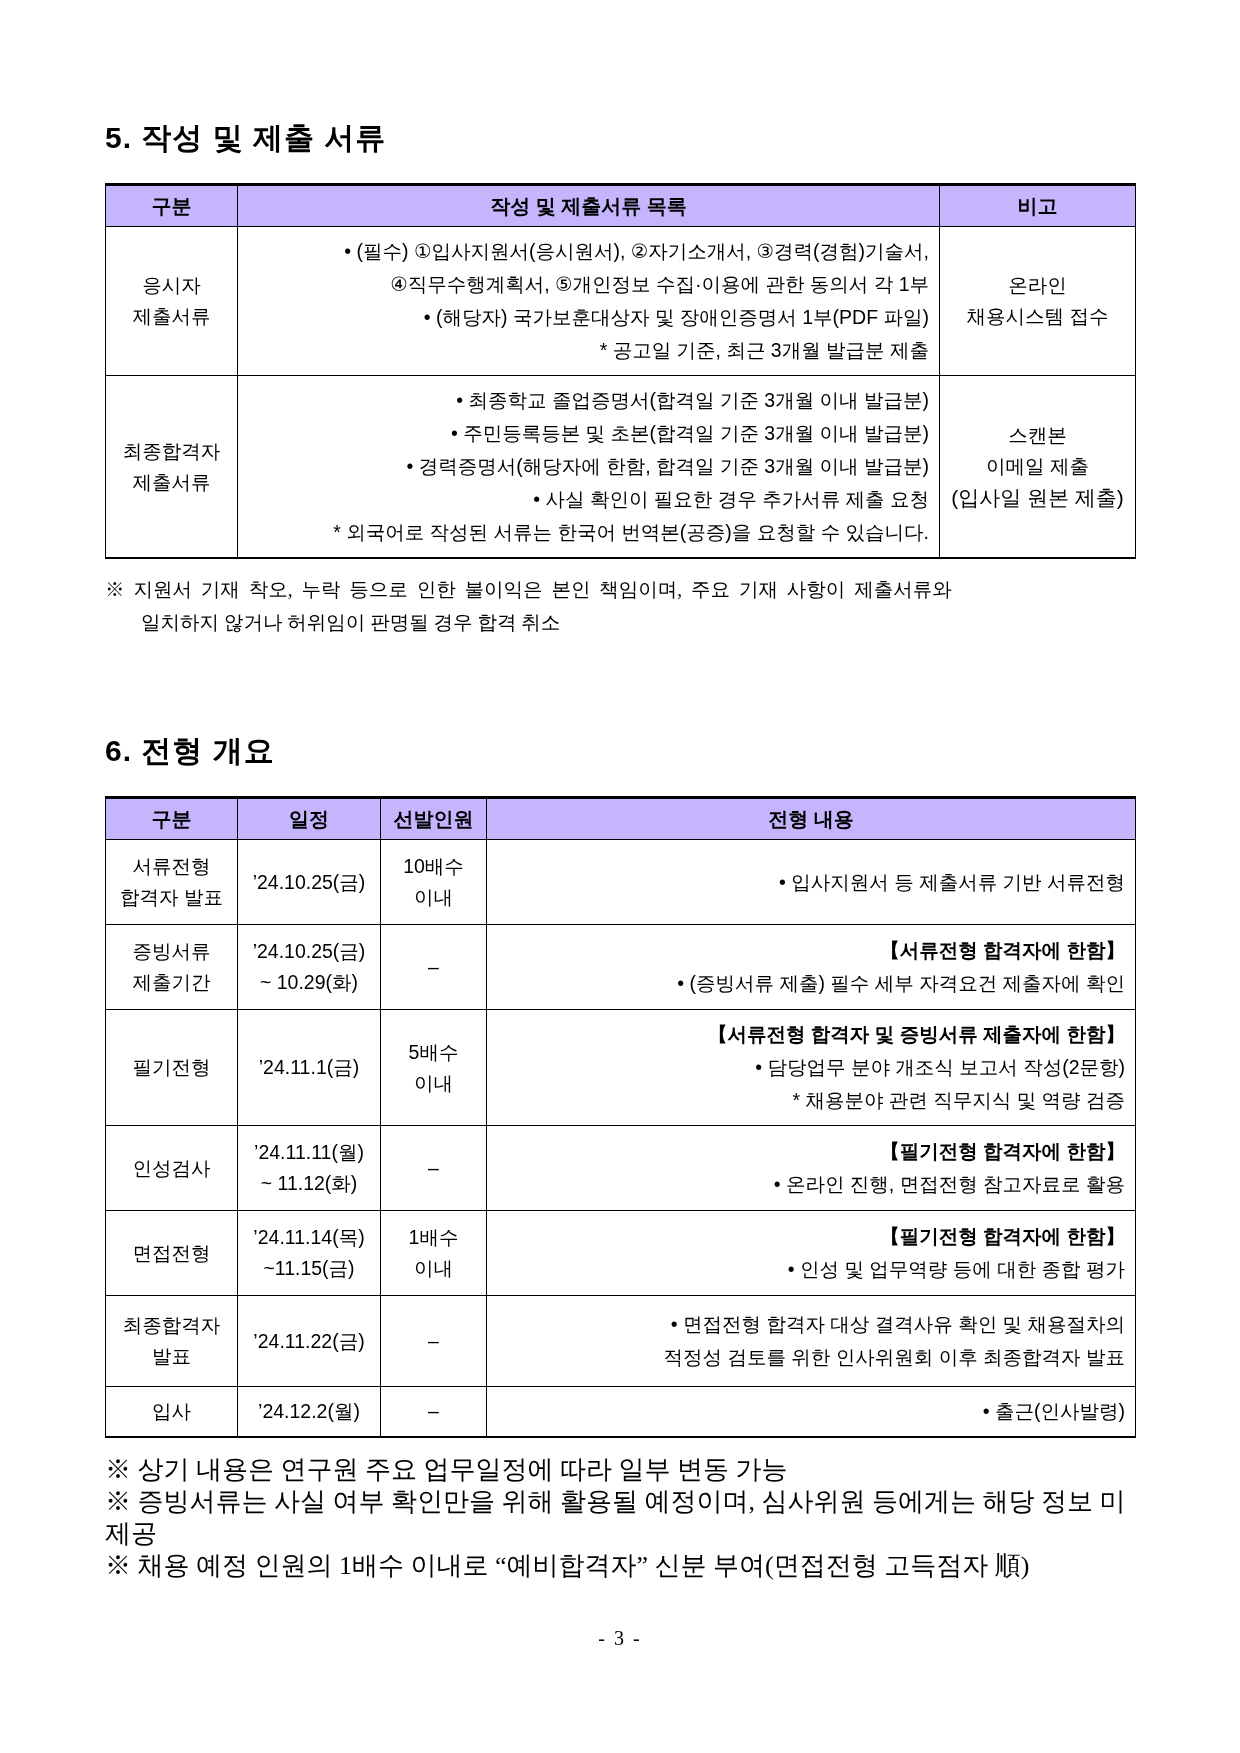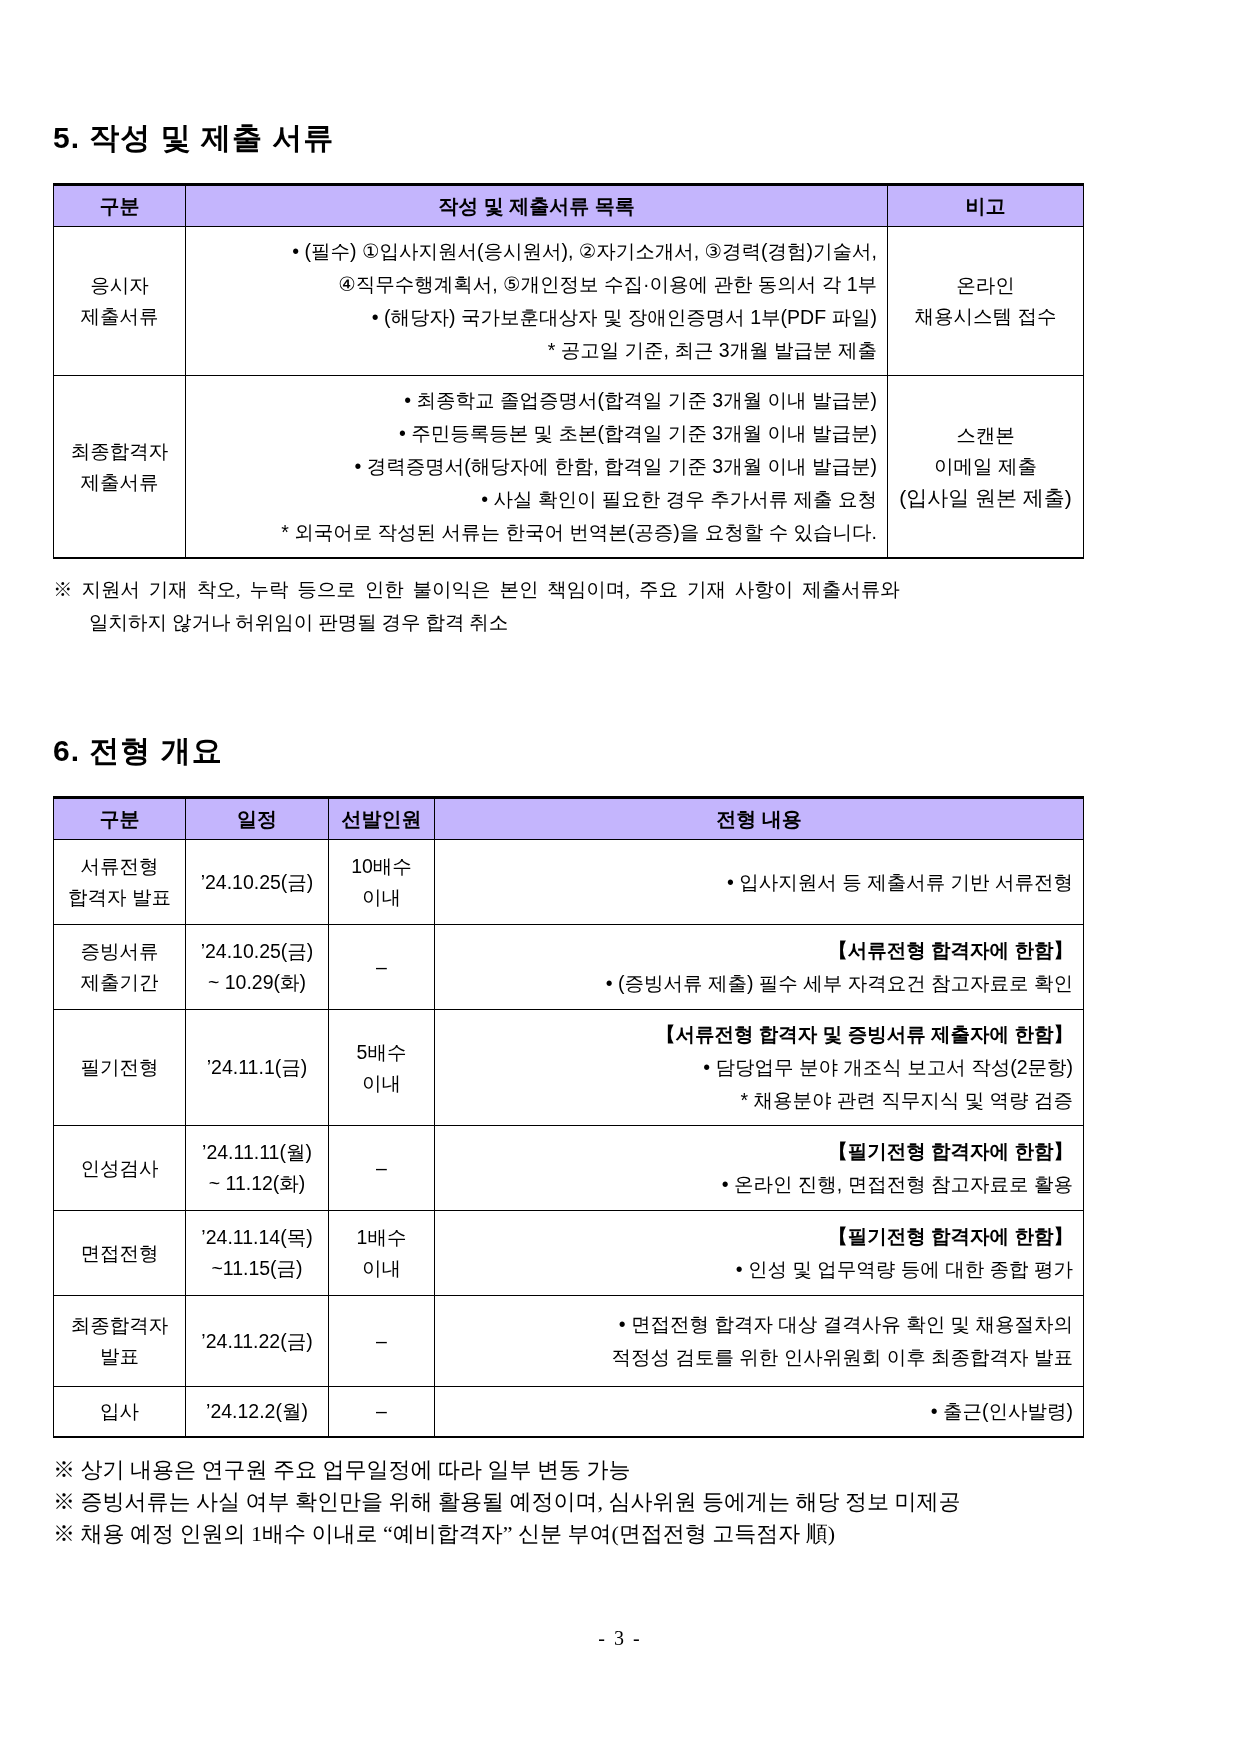--- a/index.html
+++ b/index.html
@@ -3,21 +3,21 @@
 <meta charset="utf-8">
 <style>
   * { margin: 0; padding: 0; box-sizing: border-box; }
   html, body { background: #ffffff; }
   body {
     width: 1240px; height: 1753px;
     position: relative;
     font-family: "Liberation Sans", "DejaVu Sans", sans-serif;
     color: #000;
   }
-  .page { width: 1240px; height: 1753px; position: relative; padding: 118px 105px 0 53px; }
+  .page { width: 1240px; height: 1753px; position: relative; padding: 118px 105px 0 105px; }
 
   .sec-title {
     font-size: 30px;
     font-weight: 800;
     letter-spacing: 1px;
     margin-bottom: 24px;
     color: #000;
   }
 
   table.doc-table {
@@ -65,21 +65,21 @@
     color: #000000;
   }
   .note-block .n-first { word-spacing: 4px; }
   .note-block .n-wrap  { padding-left: 36px; }
 
   .gap-between { height: 92px; }
 
   .notes6 {
     margin-top: 16px;
     font-family: "Liberation Serif", "DejaVu Serif", serif;
-    font-size: 22px;
+    font-size: 26px;
     line-height: 32px;
   }
 
   .page-footer {
     position: absolute;
     left: 0; right: 0;
     top: 1627px;
     text-align: center;
     font-family: "Liberation Serif", "DejaVu Serif", serif;
     font-size: 20px;
@@ -193,21 +193,21 @@
         </td>
         <td class="sched-cell">
           <div>’24.10.25(금)</div>
           <div>~ 10.29(화)</div>
         </td>
         <td class="quota-cell">
           <div>–</div>
         </td>
         <td class="content-cell">
           <div class="line li-heading">【서류전형 합격자에 한함】</div>
-          <div class="line">• (증빙서류 제출) 필수 세부 자격요건 참고자료로 확인</div>
+          <div class="line">• (증빙서류 제출) 필수 세부 자격요건 제출자에 확인</div>
         </td>
       </tr>
 
       <tr style="height:107px;">
         <td class="cat-cell">
           <div>필기전형</div>
         </td>
         <td class="sched-cell">
           <div>’24.11.1(금)</div>
         </td>

